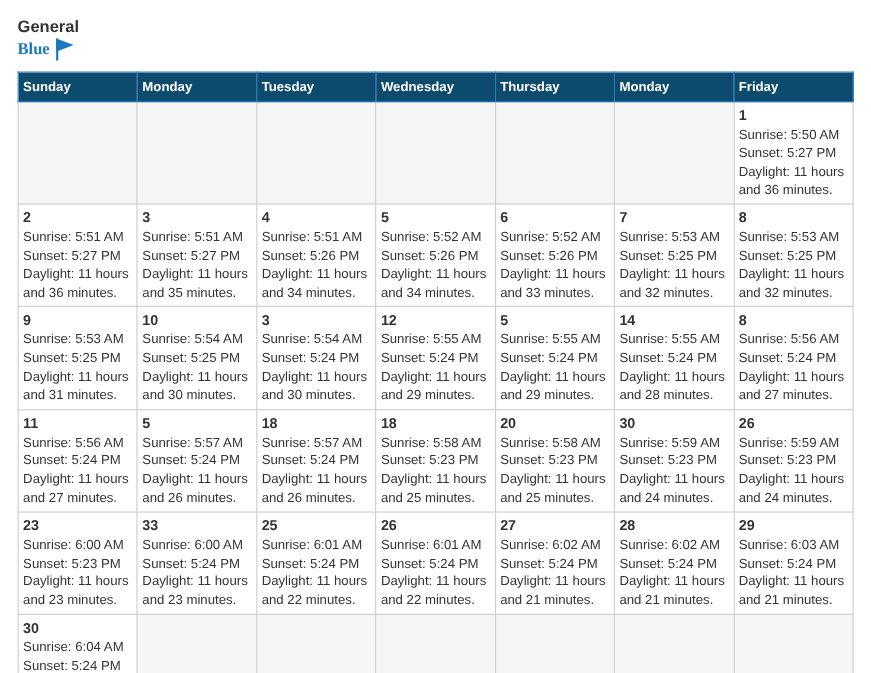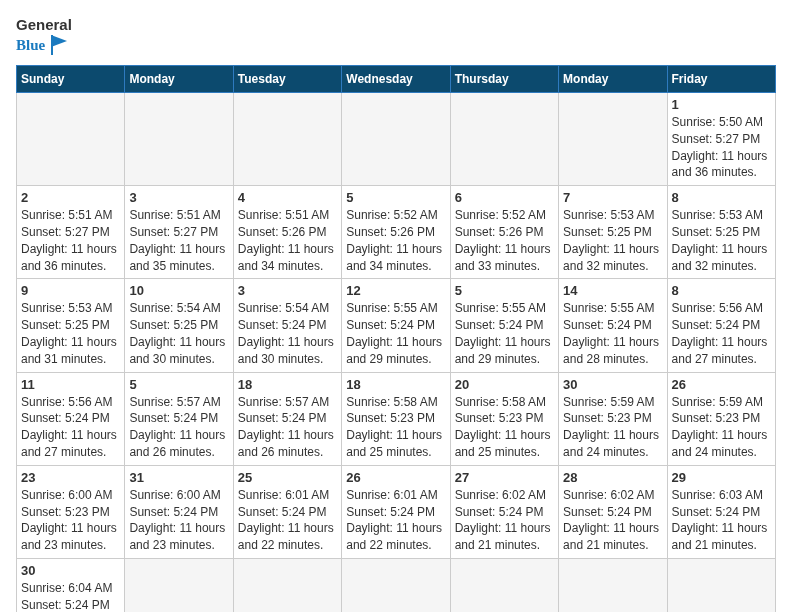--- a/index.html
+++ b/index.html
@@ -215,21 +215,21 @@
           <span class="day-number">26</span>
           <div class="day-info">Sunrise: 5:59 AM<br>Sunset: 5:23 PM<br>Daylight: 11 hours and 24 minutes.</div>
         </td>
       </tr>
       <tr>
         <td>
           <span class="day-number">23</span>
           <div class="day-info">Sunrise: 6:00 AM<br>Sunset: 5:23 PM<br>Daylight: 11 hours and 23 minutes.</div>
         </td>
         <td>
-          <span class="day-number">31</span>
+          <span class="day-number">33</span>
           <div class="day-info">Sunrise: 6:00 AM<br>Sunset: 5:24 PM<br>Daylight: 11 hours and 23 minutes.</div>
         </td>
         <td>
           <span class="day-number">25</span>
           <div class="day-info">Sunrise: 6:01 AM<br>Sunset: 5:24 PM<br>Daylight: 11 hours and 22 minutes.</div>
         </td>
         <td>
           <span class="day-number">26</span>
           <div class="day-info">Sunrise: 6:01 AM<br>Sunset: 5:24 PM<br>Daylight: 11 hours and 22 minutes.</div>
         </td>

